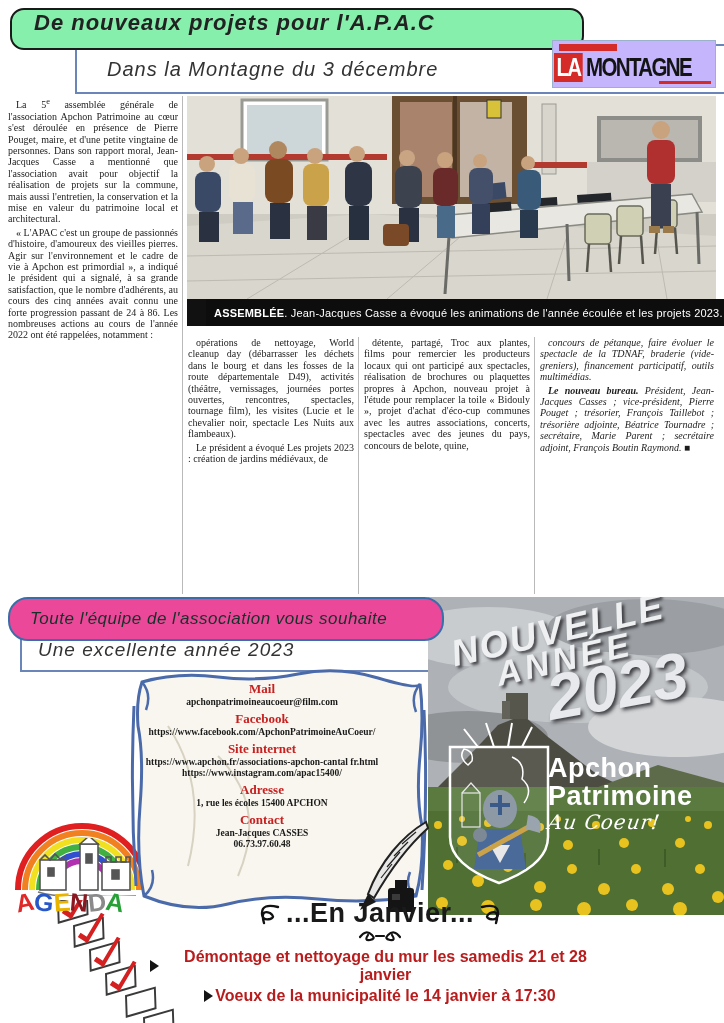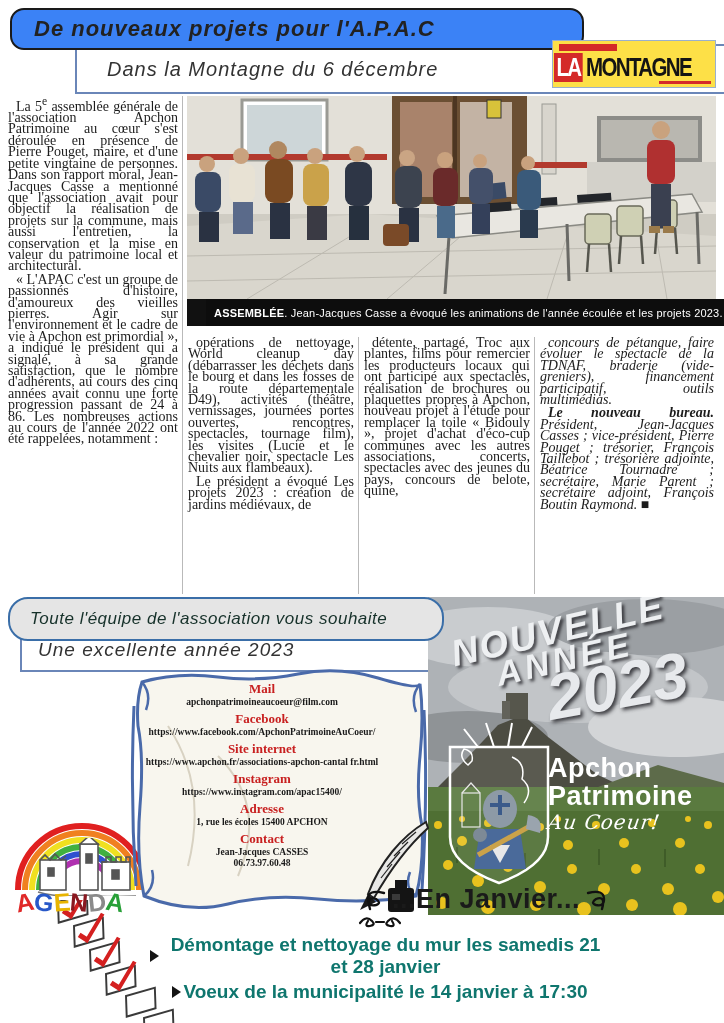--- a/index.html
+++ b/index.html
@@ -1,59 +1,59 @@
 <!DOCTYPE html>
 <html><head>
 <meta charset="utf-8">
 <style>
   html,body{margin:0;padding:0;}
   body{width:724px;height:1023px;position:relative;background:#ffffff;overflow:hidden;
        font-family:"Liberation Sans",sans-serif;color:#111;}
   .abs{position:absolute;}
 
   
-  .title-banner{left:10px;top:8px;width:548px;height:38px;background:#3b82f6;
-    border:2px solid #1a1a1a;border-radius:14px;display:flex;align-items:center;
+  .title-banner{left:10px;top:8px;width:548px;height:38px;background:#86efac;
+    border:2px solid #1a1a1a;border-radius:14px;display:flex;align-items:flex-start;
     padding-left:22px;font-size:22px;font-weight:600;font-style:italic;
     letter-spacing:1px;color:#222;z-index:5;}
   .subtitle-box{left:75px;top:44px;width:640px;height:46px;background:#fff;
     border:2px solid #6a86b8;display:flex;align-items:center;padding-left:30px;
     font-size:20px;font-style:italic;letter-spacing:1px;color:#333;z-index:3;}
-  .lm-logo{left:552px;top:40px;width:162px;height:46px;background:#fde047;
+  .lm-logo{left:552px;top:40px;width:162px;height:46px;background:#c4b5fd;
     border:1px solid #9ab0cc;z-index:6;display:flex;align-items:center;justify-content:center;}
   .lm-topbar{position:absolute;left:6px;top:3px;width:58px;height:7px;background:#d42a28;}
   .lm-bottombar{position:absolute;right:4px;bottom:3px;width:52px;height:3px;background:#d42a28;}
   .lm-row{display:flex;align-items:stretch;margin-top:6px;}
   .lm-la{background:#d42a28;color:#fff;font-weight:bold;font-size:25px;
     padding:0 3px;letter-spacing:-2px;transform:scaleX(.82);transform-origin:left;}
   .lm-mont{color:#141414;font-weight:bold;font-size:25px;letter-spacing:-2px;
     transform:scaleX(.82);transform-origin:left;margin-left:-4px;}
 
   
   .article{left:8px;top:96px;width:708px;height:500px;}
-  .acol{position:absolute;font-family:"Liberation Serif",serif;font-size:14px;
+  .acol{position:absolute;font-family:"Liberation Serif",serif;font-size:10px;
     line-height:11.4px;text-align:justify;color:#1c1c1c;}
   .acol p{margin:0 0 2px 0;text-indent:8px;}
   .col1{left:0;top:0;width:170px;height:498px;}
   .col2{left:180px;top:241px;width:166px;}
   .col3{left:356px;top:241px;width:166px;}
   .col4{left:532px;top:241px;width:174px;font-style:italic;}
   .vsep{position:absolute;width:1px;background:#b9b9b9;}
   .sep1{left:174px;top:0;height:498px;}
   .sep2{left:350px;top:241px;height:257px;}
   .sep3{left:526px;top:241px;height:257px;}
   .bold-lead{font-weight:bold;}
   .photo-wrap{position:absolute;left:179px;top:0;width:529px;height:230px;background:#111;}
   .photo-wrap svg{display:block;}
   .caption{position:absolute;left:0;bottom:0;width:100%;height:27px;background:#0d0d0d;
     color:#fff;display:flex;align-items:center;padding:0 8px;box-sizing:border-box;
     font-size:11px;letter-spacing:.2px;white-space:nowrap;margin-left:19px;}
 
   
-  .green-banner{left:8px;top:597px;width:412px;height:40px;background:#e5e5e5;
+  .green-banner{left:8px;top:597px;width:412px;height:40px;background:#ec4899;
     border:2px solid #3a6ea8;border-radius:20px;display:flex;align-items:center;
     padding-left:20px;font-size:17px;font-style:italic;letter-spacing:.5px;color:#16312a;z-index:4;}
   .wishes-box{left:20px;top:628px;width:697px;height:40px;background:#fff;
     border:2px solid #6a86b8;display:flex;align-items:center;padding-left:16px;
     font-size:19px;font-style:italic;letter-spacing:1px;color:#333;z-index:1;}
 
   
   .parchment{left:128px;top:666px;width:302px;height:246px;z-index:2;}
   .parch-frame{position:absolute;left:0;top:0;}
   .parch-content{position:absolute;left:8px;top:12px;width:252px;text-align:center;
@@ -83,37 +83,37 @@
   .agenda-word span{display:inline-block;}
   .ag0{color:#e02828;transform:rotate(-10deg);}
   .ag1{color:#2858c8;transform:rotate(6deg);}
   .ag2{color:#e8b400;transform:rotate(-4deg);}
   .ag3{color:#8a1820;transform:rotate(5deg);}
   .ag4{color:#8a8a8a;transform:rotate(-6deg);}
   .ag5{color:#28a038;transform:rotate(9deg);}
 
   
   .january{left:150px;top:884px;width:460px;text-align:center;z-index:4;}
-  .jan-title-row{display:flex;align-items:center;justify-content:flex-end;gap:4px;}
+  .jan-title-row{display:flex;align-items:center;justify-content:center;gap:4px;margin-top:14px;}
   .jan-title{font-size:27px;font-weight:600;color:#1a1a1a;letter-spacing:.5px;}
   .jan-ornament{margin-top:0px;height:16px;}
-  .jan-items{margin-top:0;font-size:19px;font-weight:bold;color:#0f766e;}
+  .jan-items{margin-top:0;font-size:16px;font-weight:bold;color:#b91c1c;}
   .jan-item{margin-top:3px;display:flex;justify-content:center;align-items:center;gap:2px;}
   .tri{width:0;height:0;border-left:9px solid #141414;border-top:6px solid transparent;
     border-bottom:6px solid transparent;display:inline-block;}
 </style>
 </head>
 <body>
 
 <div class="abs title-banner">
   <span>De nouveaux projets pour l'A.P.A.C</span>
 </div>
 
 <div class="abs subtitle-box">
-  <span>Dans la Montagne du 6 décembre</span>
+  <span>Dans la Montagne du 3 décembre</span>
 </div>
 
 <div class="abs lm-logo">
   <span class="lm-topbar"></span>
   <span class="lm-row">
     <span class="lm-la">LA</span>
     <span class="lm-mont">MONTAGNE</span>
   </span>
   <span class="lm-bottombar"></span>
 </div>
@@ -284,21 +284,20 @@
     <path d="M6,40 Q2,130 8,220 M296,44 Q300,130 294,224" fill="none" stroke="#4a6aaa" stroke-width="3"></path>
     <path d="M40,60 Q80,120 60,200 M90,90 Q140,140 110,210" fill="none" stroke="#d8d2c2" stroke-width="2"></path>
   </svg>
   <div class="parch-content">
     <div class="p-label">Mail</div>
     <div class="p-value">apchonpatrimoineaucoeur@film.com</div>
     <div class="p-label">Facebook</div>
     <div class="p-value">https://www.facebook.com/ApchonPatrimoineAuCoeur/</div>
     <div class="p-label">Site internet</div>
     <div class="p-value">https://www.apchon.fr/associations-apchon-cantal fr.html</div>
-    <div class="p-label">Instagram</div>
     <div class="p-value">https://www.instagram.com/apac15400/</div>
     <div class="p-label">Adresse</div>
     <div class="p-value">1, rue les écoles 15400 APCHON</div>
     <div class="p-label">Contact</div>
     <div class="p-value">Jean-Jacques CASSES</div>
     <div class="p-value">06.73.97.60.48</div>
   </div>
 </div>
 
 <svg class="abs quill" width="85" height="100" viewBox="0 0 85 100">

